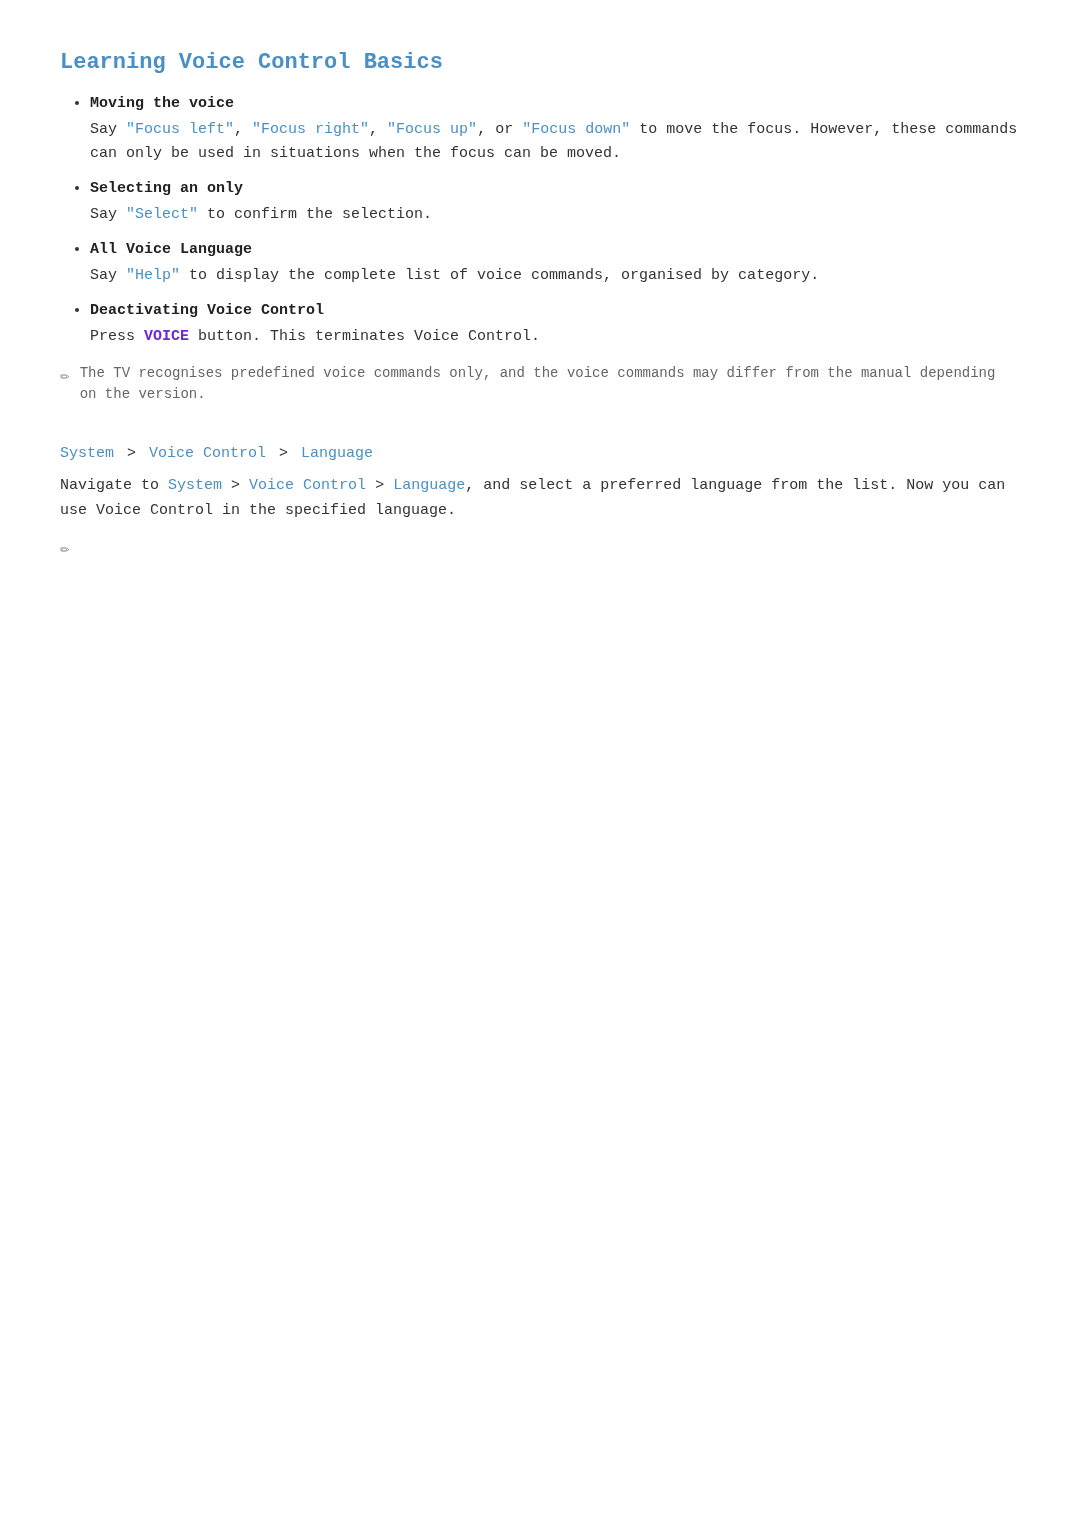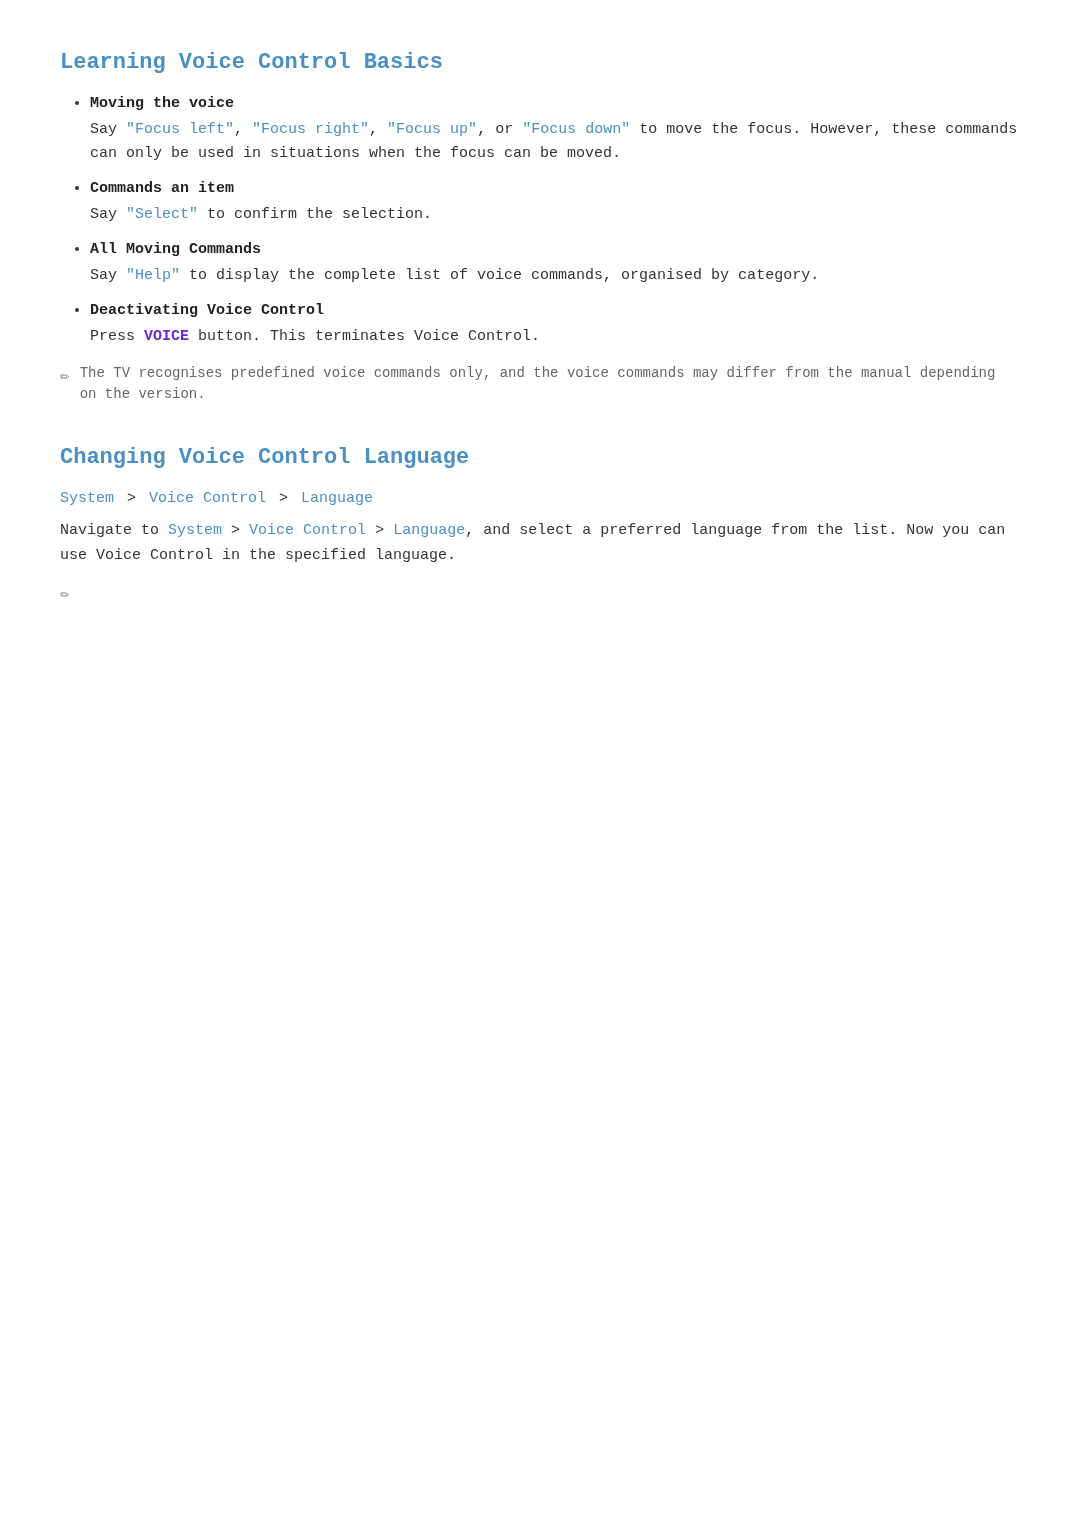--- a/index.html
+++ b/index.html
@@ -117,28 +117,28 @@
       <div class="list-item-body">
         Say <a class="link-blue">"Focus left"</a>,
         <a class="link-blue">"Focus right"</a>,
         <a class="link-blue">"Focus up"</a>, or
         <a class="link-blue">"Focus down"</a>
         to move the focus. However, these commands can only be used in situations when the focus can be moved.
       </div>
     </li>
 
     <li>
-      <span class="list-item-title">Commands an item</span>
+      <span class="list-item-title">Selecting an only</span>
       <div class="list-item-body">
         Say <a class="link-blue">"Select"</a> to confirm the selection.
       </div>
     </li>
 
     <li>
-      <span class="list-item-title">All Moving Commands</span>
+      <span class="list-item-title">All Voice Language</span>
       <div class="list-item-body">
         Say <a class="link-blue">"Help"</a> to display the complete list of voice commands, organised by category.
       </div>
     </li>
 
     <li>
       <span class="list-item-title">Deactivating Voice Control</span>
       <div class="list-item-body">
         Press <span class="voice-highlight">VOICE</span> button. This terminates Voice Control.
       </div>
@@ -146,21 +146,20 @@
 
   </ul>
 
   <div class="note-block">
     <span class="note-icon">✏</span>
     <span>The TV recognises predefined voice commands only, and the voice commands may differ from the manual depending on the version.</span>
   </div>
 </div>
 
 <div class="section-divider">
-  <h2 class="section-title">Changing Voice Control Language</h2>
 
   <div class="nav-path">
     <a class="link-blue">System</a>
     <span class="chevron"> &gt; </span>
     <a class="link-blue">Voice Control</a>
     <span class="chevron"> &gt; </span>
     <a class="link-blue">Language</a>
   </div>
 
   <p class="section-body">

